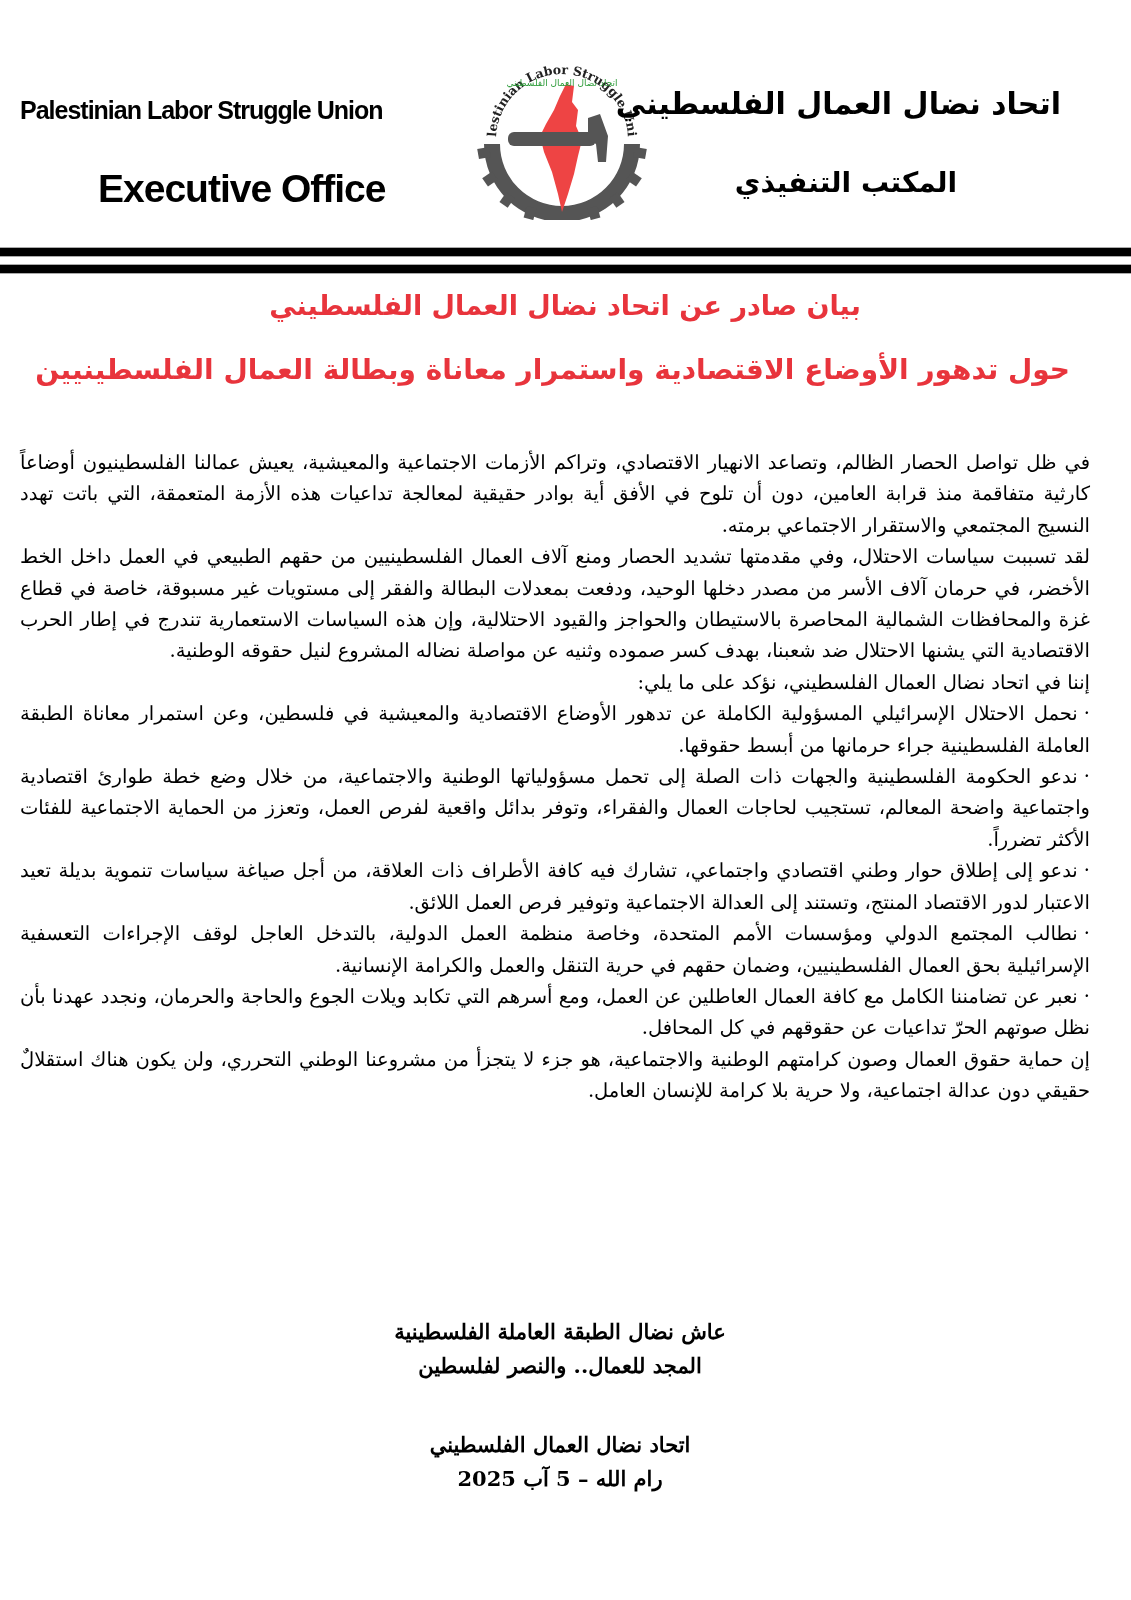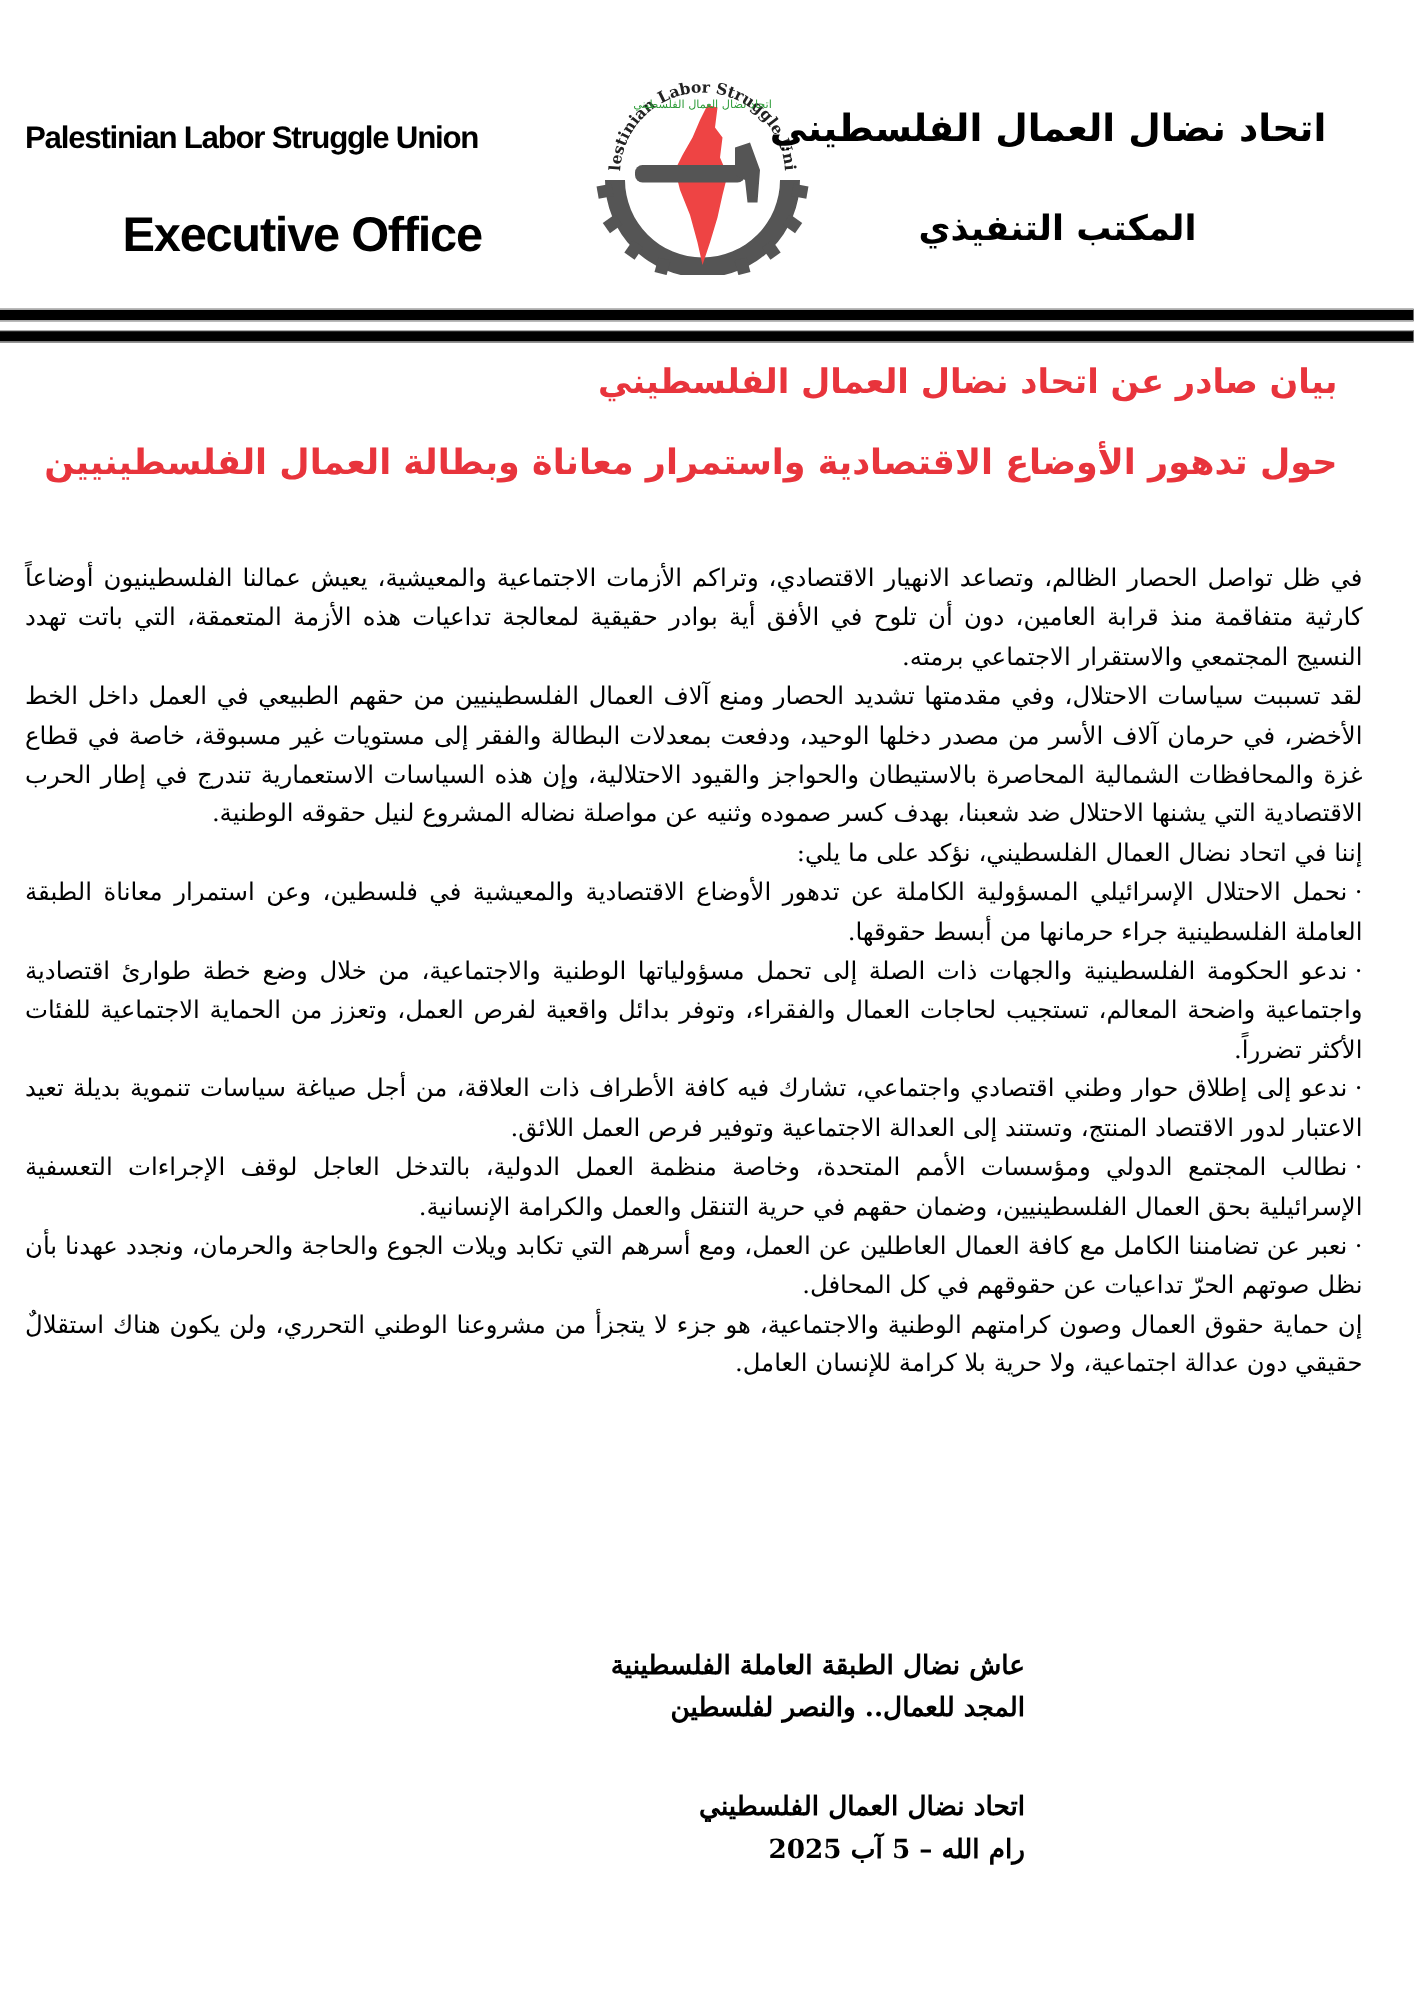--- a/index.html
+++ b/index.html
@@ -28,37 +28,37 @@
       font-size: 28px; white-space: nowrap;
     }
     .logo { position: absolute; left: 474px; top: 44px; width: 176px; height: 176px; }
 
     .rule { position: absolute; left: 0; width: 1131px; height: 10px; background: #000;
             border-top: 1px solid #aaa; border-bottom: 1px solid #aaa; }
     .rule.r1 { top: 247px; }
     .rule.r2 { top: 264px; }
 
     .headline {
-      position: absolute; left: 60px; width: 1010px; text-align: right; direction: rtl;
+      position: absolute; left: 60px; width: 1010px; text-align: center; direction: rtl;
       font-family: "DejaVu Sans", sans-serif; font-weight: bold; color: #e8343c;
       font-size: 27px; white-space: nowrap;
     }
     .headline.l1 { top: 290px; }
     .headline.l2 { top: 333px; font-size: 28px; margin-top: 20px; }
 
     .body-text {
       position: absolute; left: 20px; top: 447px; width: 1070px;
       direction: rtl; text-align: justify; text-align-last: right;
       font-family: "DejaVu Serif", serif; font-size: 19.5px; line-height: 31.4px;
     }
     .body-text p { margin: 0; }
     .body-text .bullet-mark { margin-left: 6px; }
 
     .closing {
-      position: absolute; left: 300px; width: 520px; text-align: right; direction: rtl;
+      position: absolute; left: 300px; width: 520px; text-align: center; direction: rtl;
       font-family: "DejaVu Serif", serif; font-weight: bold; font-size: 21px; line-height: 34px;
     }
     .closing.c1 { top: 1315px; }
     .closing.c2 { top: 1428px; }
   </style>
 </head>
 <body>
 
 <div class="header">
   <div class="en-title">Palestinian Labor Struggle Union</div>

